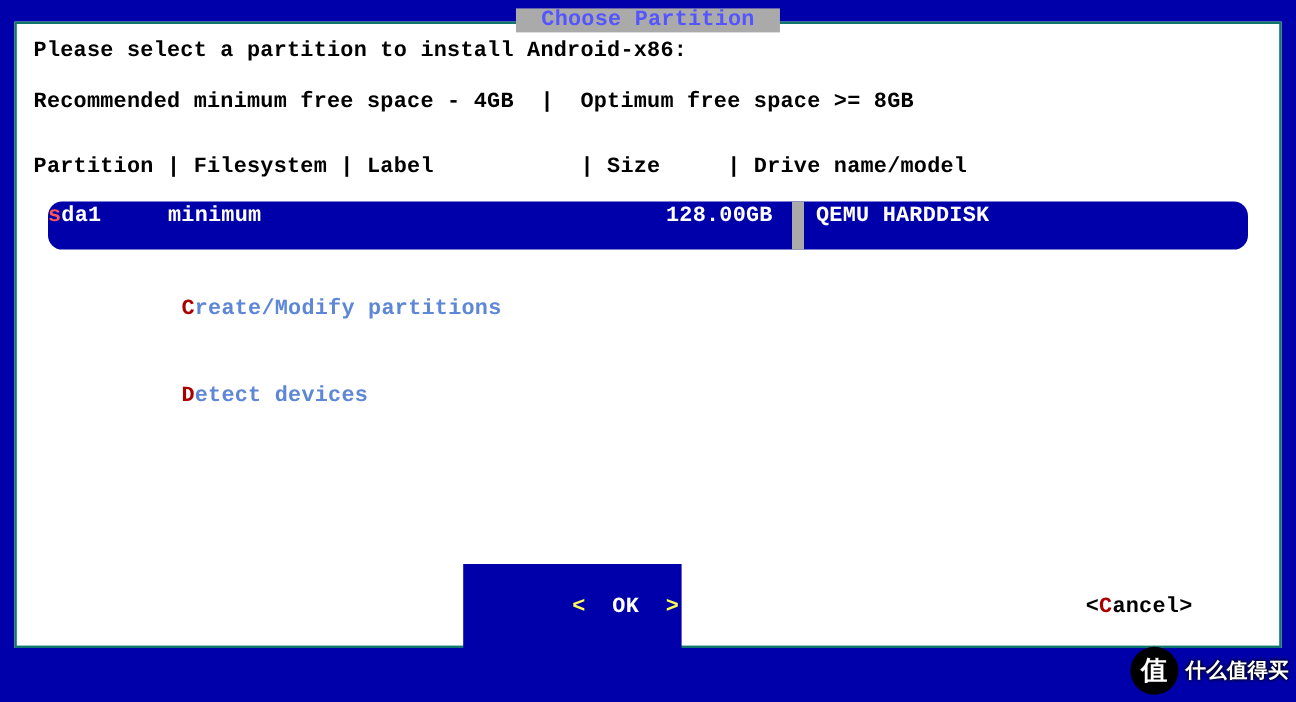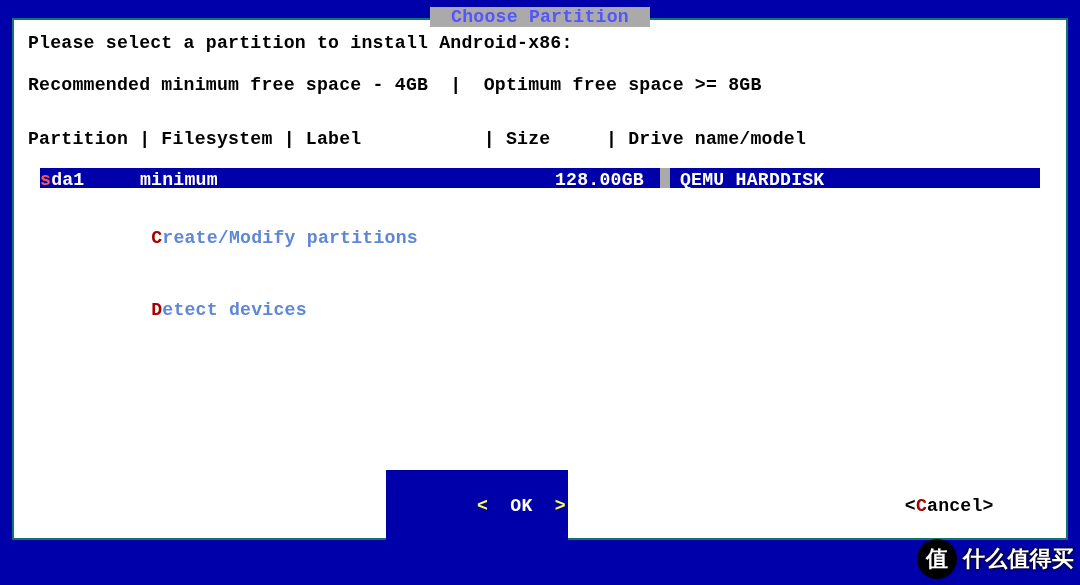--- a/index.html
+++ b/index.html
@@ -45,21 +45,22 @@
   .list-frame {
     margin-top: 10px;
     border: 2px solid #ffffff;
     height: 278px;
     padding: 6px 10px 6px 10px;
   }
   .list-row {
     display: flex;
     white-space: pre;
     line-height: 24px;
-    height: 20px;
+    height: 40px;
+    border-radius: 12px;
   }
   .list-row.selected { background: #0000aa; }
   .list-row .cell-part   { width: 100px; }
   .list-row .cell-fs     { width: 415px; }
   .list-row .cell-size   { width: 105px; text-align: right; padding-right: 20px;}
   .list-row .gap         { width: 10px; background: #aaaaaa; }
   .list-row .cell-drive  { flex: 1; padding-left: 10px; }
   .list-row.selected .cell-part,
   .list-row.selected .cell-fs,
   .list-row.selected .cell-size,
@@ -109,21 +110,21 @@
     display: flex;
     align-items: center;
     justify-content: center;
     font-size: 22px;
     font-weight: bold;
     font-family: sans-serif;
   }
   .wm-text {
     display: flex; flex-direction: column;
     font-family: sans-serif;
-    font-size: 22px;
+    font-size: 17px;
     font-weight: bold;
     line-height: 18px;
     color: #ffffff;
     text-shadow: 0 0 3px #000, 0 0 3px #000;
   }
 </style>
 </head>
 <body>
 
 <div class="screen">

